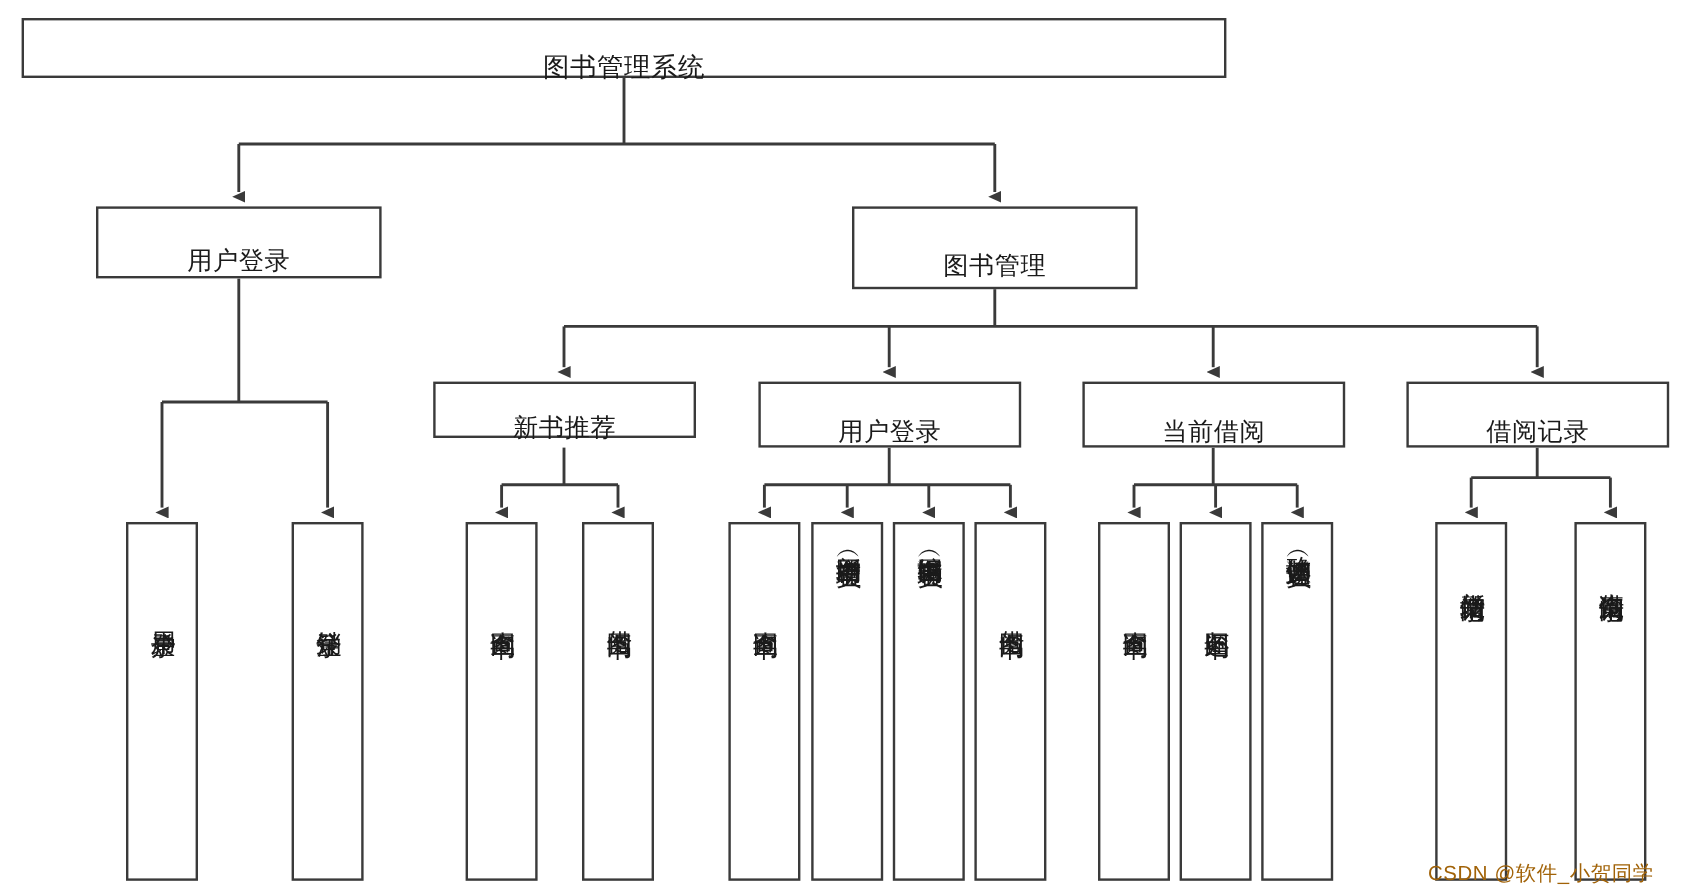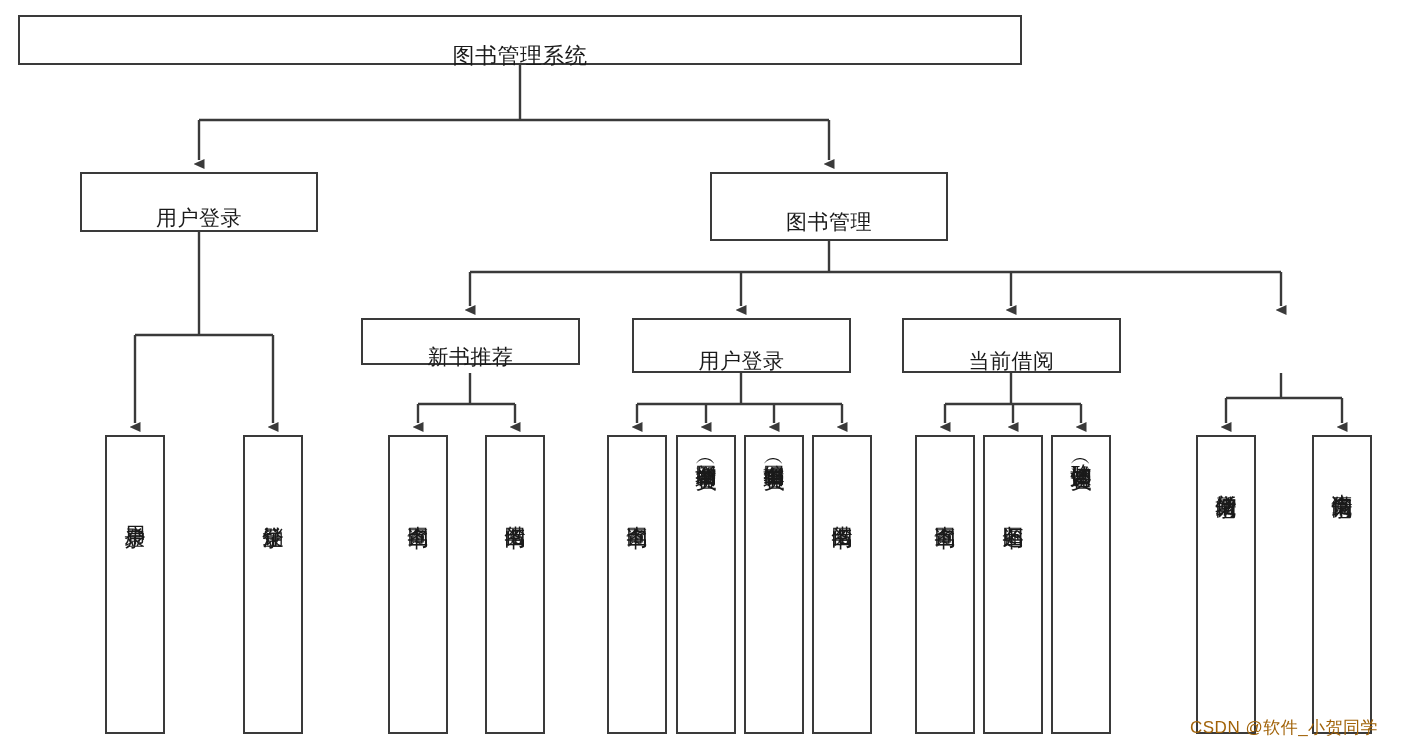--- a/index.html
+++ b/index.html
@@ -136,20 +136,23 @@
 
   <div class="node horiz" style="left:361px; top:318px; width:219px; height:47px;">
     <span class="lbl">新书推荐</span>
   </div>
   <div class="node horiz" style="left:632px; top:318px; width:219px; height:55px;">
     <span class="lbl">用户登录</span>
   </div>
   <div class="node horiz" style="left:902px; top:318px; width:219px; height:55px;">
     <span class="lbl">当前借阅</span>
   </div>
+  <div class="node horiz" style="left:1172px; top:318px; width:219px; height:55px;">
+    <span class="lbl">借阅记录</span>
+  </div>
 
   <div class="node vert" style="left:105px; top:435px; width:60px; height:299px; padding-top:72px;">
     <span class="lbl">用户登录</span>
   </div>
   <div class="node vert" style="left:243px; top:435px; width:60px; height:299px; padding-top:72px;">
     <span class="lbl">注销登录</span>
   </div>
   <div class="node vert" style="left:388px; top:435px; width:60px; height:299px; padding-top:72px;">
     <span class="lbl">查询图书</span>
   </div>

